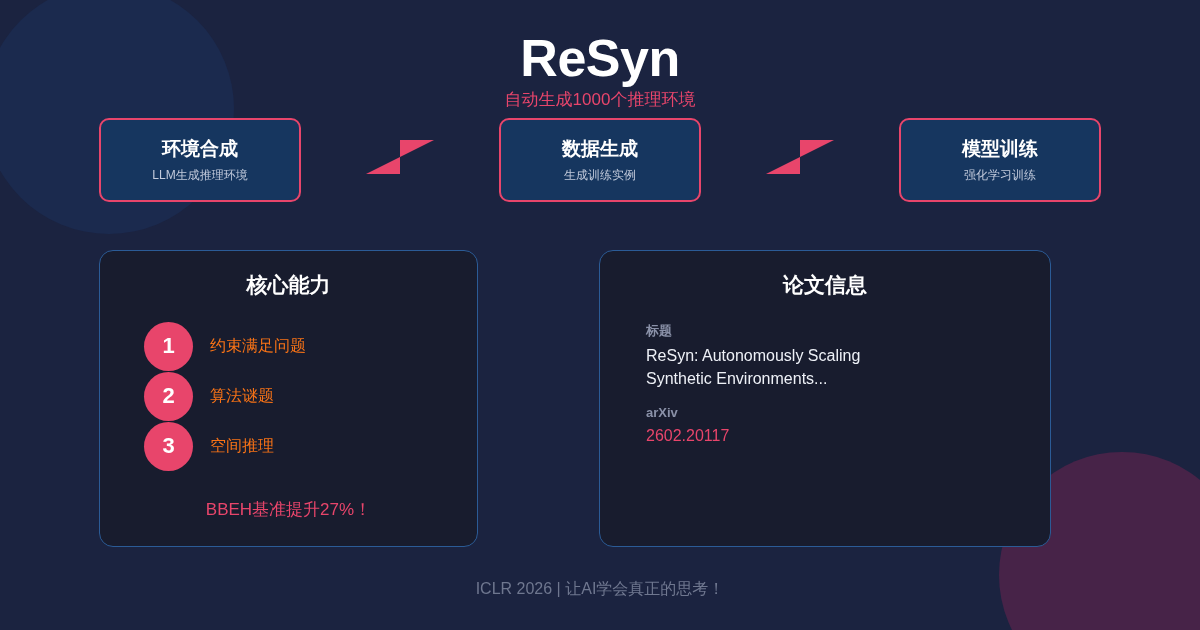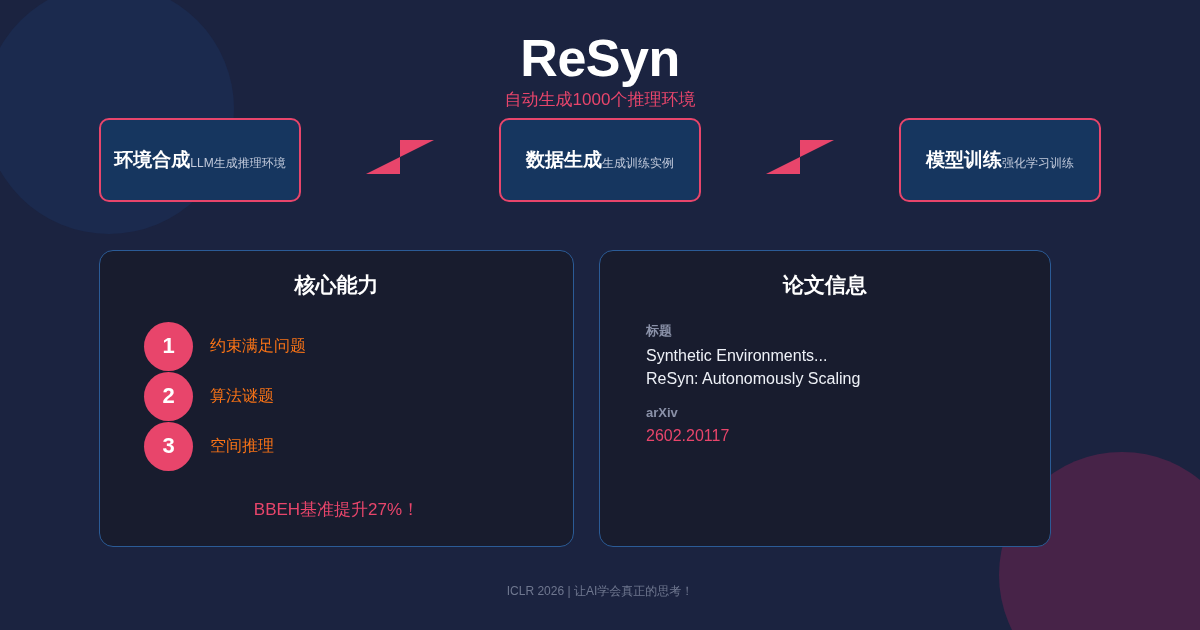--- a/index.html
+++ b/index.html
@@ -44,21 +44,21 @@
   #flow{
     position:absolute; top:118px; left:99px;
     width:1002px; height:84px;
     display:flex; align-items:center;
   }
   .flow-box{
     width:202px; height:84px;
     background:#16365f;
     border:2px solid #e8456b;
     border-radius:10px;
-    display:flex; flex-direction:row;
+    display:flex; flex-direction:column;
     align-items:center; justify-content:center;
   }
   .flow-box .fb-title{
     font-size:19px; font-weight:bold; color:#ffffff; line-height:1.2;
   }
   .flow-box .fb-sub{
     margin-top:7px;
     font-size:12px; color:#c3cbdc; line-height:1.2;
   }
   .flow-arrow{
@@ -79,21 +79,21 @@
     border-left:34px solid transparent;
   }
 
   
   .card{
     position:absolute;
     background:#181c2e;
     border:1px solid #2b5b96;
     border-radius:14px;
   }
-  #card-capabilities{ left:99px; top:250px; width:475px; height:297px;border-radius:14px; }
+  #card-capabilities{ left:99px; top:250px; width:379px; height:297px;border-radius:14px; }
   #card-paper{ left:599px; top:250px; width:452px; height:297px; }
   .card-title{
     text-align:center;
     font-size:21px; font-weight:bold; color:#ffffff;
     margin-top:20px;
   }
 
   
   #capability-list{ margin-top:22px; padding-left:44px; }
   .cap-item{ display:flex; align-items:center; height:50px; }
@@ -119,21 +119,21 @@
   .pf-label{ font-size:13px; color:#8a91a8; margin-bottom:4px;font-weight:bold; }
   .pf-value{ font-size:16px; color:#eef1f7; line-height:1.44; }
   .pf-value.accent{ color:#e8456b; }
   .pf-group{ margin-bottom:15px; }
   .pf-group:last-child{ margin-bottom:0; }
 
   
   #footer{
     position:absolute; left:0; bottom:30px; width:1200px;
     text-align:center;
-    font-size:12px; color:#6f778f;
+    font-size:16px; color:#6f778f;
   }
 </style>
 </head>
 <body>
 
 <div class="deco-circle" id="deco-top-left"></div>
 <div class="deco-circle" id="deco-bottom-right"></div>
 
 <div class="stage">
 
@@ -194,22 +194,22 @@
     <div id="capability-highlight">BBEH基准提升27%！</div>
   </div>
 
   <div class="card" id="card-paper">
     <div class="card-title">论文信息</div>
 
     <div id="paper-fields">
 
       <div class="pf-group">
         <div class="pf-label">标题</div>
+        <div class="pf-value">ReSyn: Autonomously Scaling</div>
         <div class="pf-value">Synthetic Environments...</div>
-        <div class="pf-value">ReSyn: Autonomously Scaling</div>
       </div>
 
 
       <div class="pf-group">
         <div class="pf-label">arXiv</div>
         <div class="pf-value accent">2602.20117</div>
       </div>
 
     </div>
   </div>

